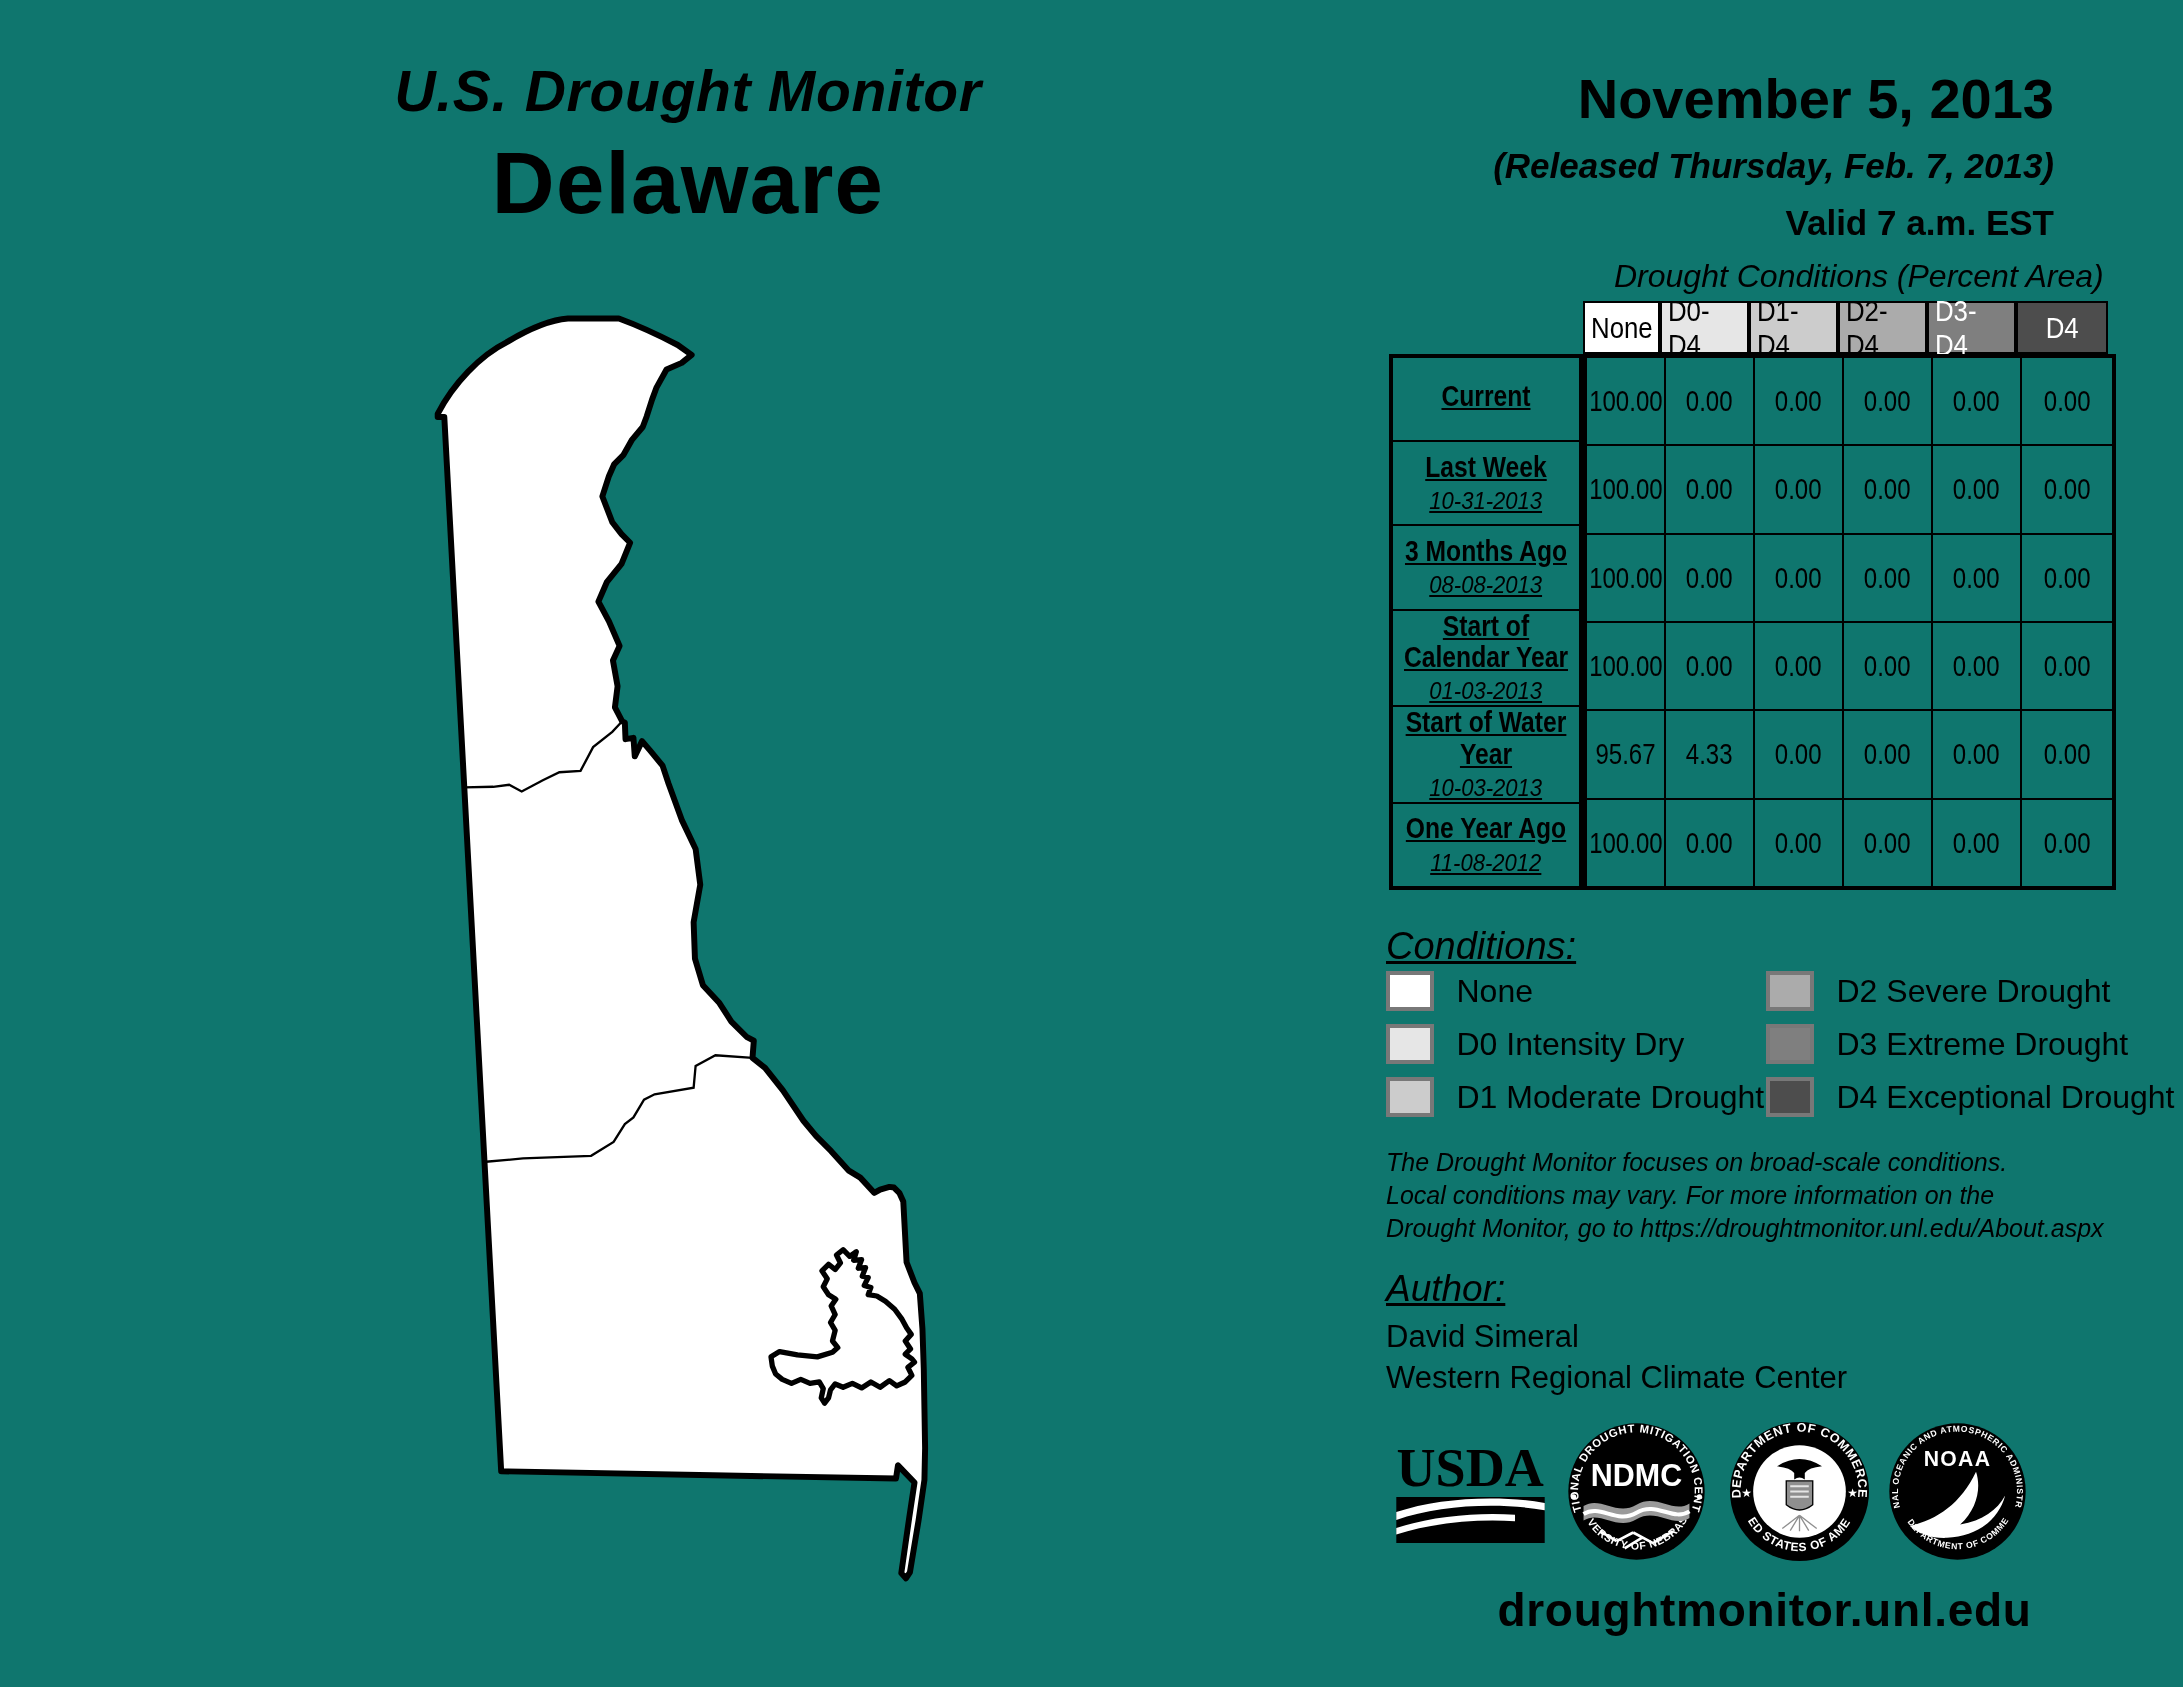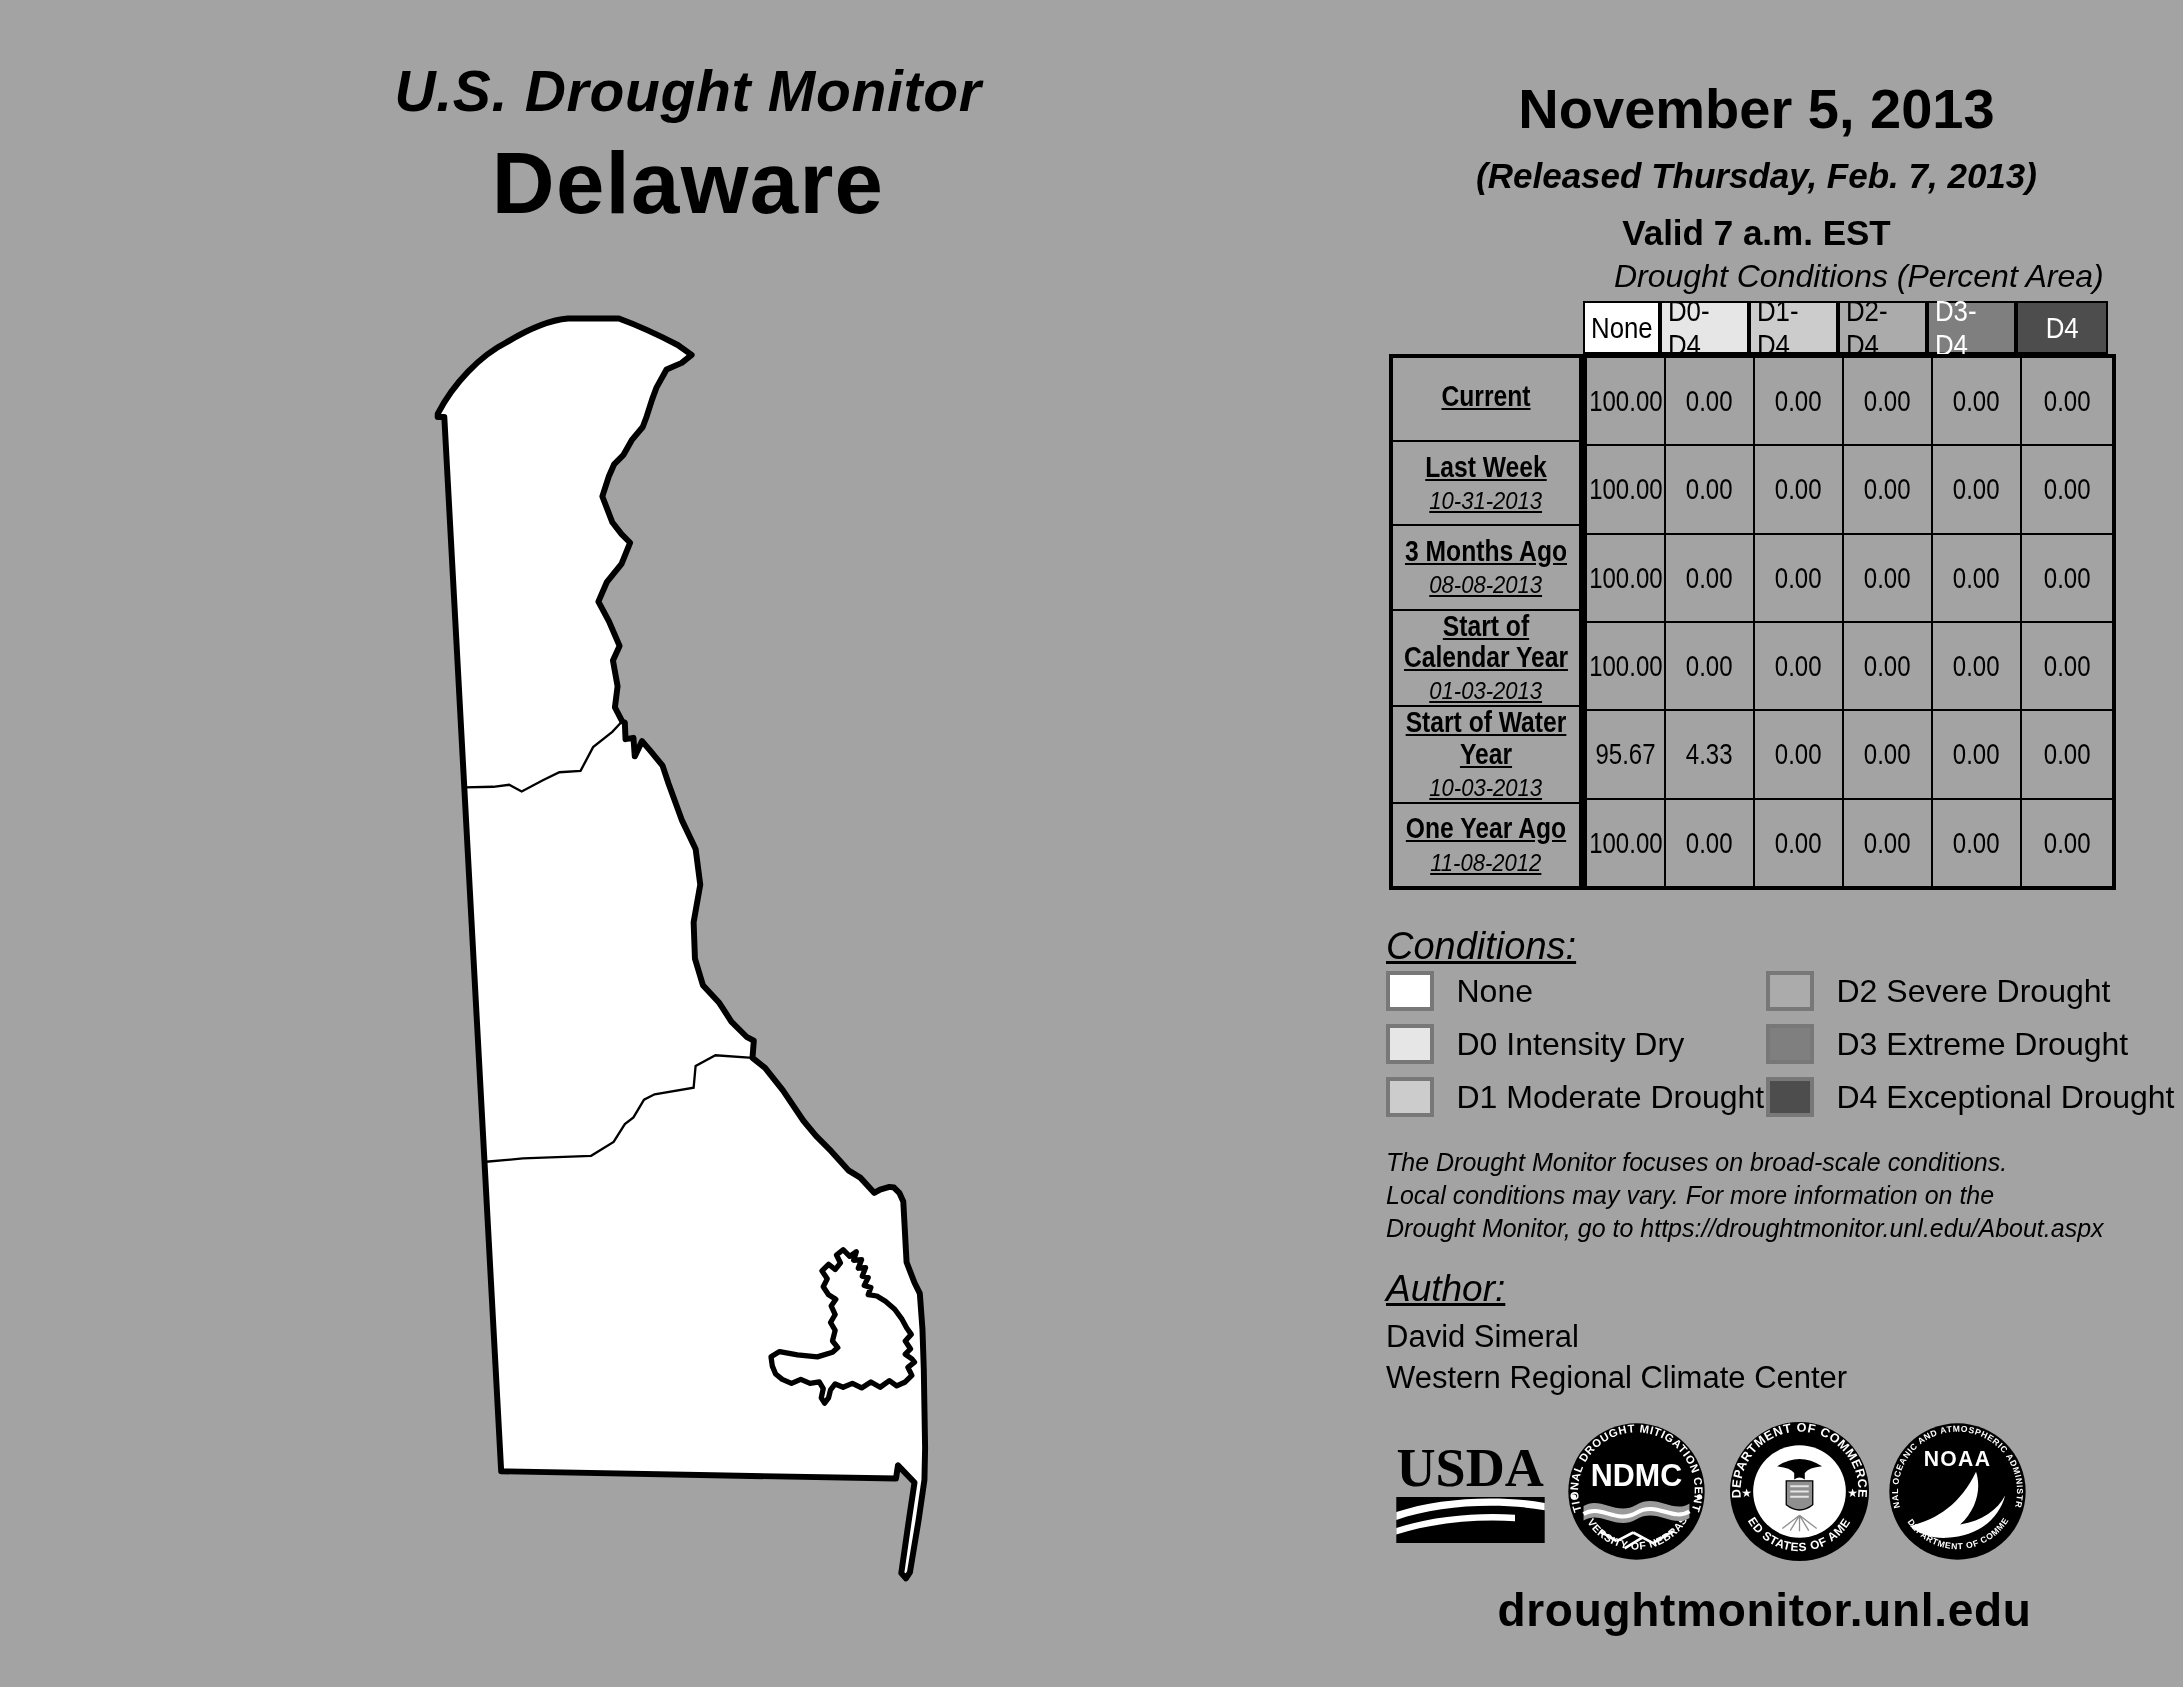--- a/index.html
+++ b/index.html
@@ -1,26 +1,26 @@
 <!DOCTYPE html>
 <html style="font-size:10.6px"><head>
 <meta charset="utf-8">
 <style>
   html,body{margin:0;padding:0;background:#ffffff;}
-  .page{position:relative;width:2183px;height:1687px;background:#a3a3a3;overflow:hidden;
+  .page{position:relative;width:2183px;height:1687px;background:#0f766e;overflow:hidden;
         font-family:"Liberation Sans", sans-serif;color:#000;}
   .abs{position:absolute;}
 
   
   .left-titles{position:absolute;left:357px;top:58px;width:662px;text-align:center;}
   .dm-title{font-size:57px;font-weight:bold;font-style:italic;letter-spacing:0.7px;}
   .dm-region{font-size:87px;font-weight:bold;margin-top:9.3px;letter-spacing:1.3px;}
 
   
-  .right-head{position:absolute;left:1459px;top:76px;width:595px;text-align:center;}
+  .right-head{position:absolute;left:1459px;top:66px;width:595px;text-align:right;}
   .rh-date{font-size:56px;font-weight:bold;}
   .rh-released{font-size:35px;font-weight:bold;font-style:italic;margin-top:14.6px;}
   .rh-valid{font-size:35px;font-weight:bold;margin-top:17px;}
 
   
   .tbl-title{position:absolute;left:1614px;top:258px;font-size:32px;font-style:italic;}
   .thead{position:absolute;left:1583px;top:301px;height:53px;display:flex;}
   .th{box-sizing:border-box;border:2.6px solid #000;height:53px;display:flex;align-items:center;justify-content:center;
       font-size:30px;}
   .th span{display:inline-block;transform:scaleX(0.86);}

